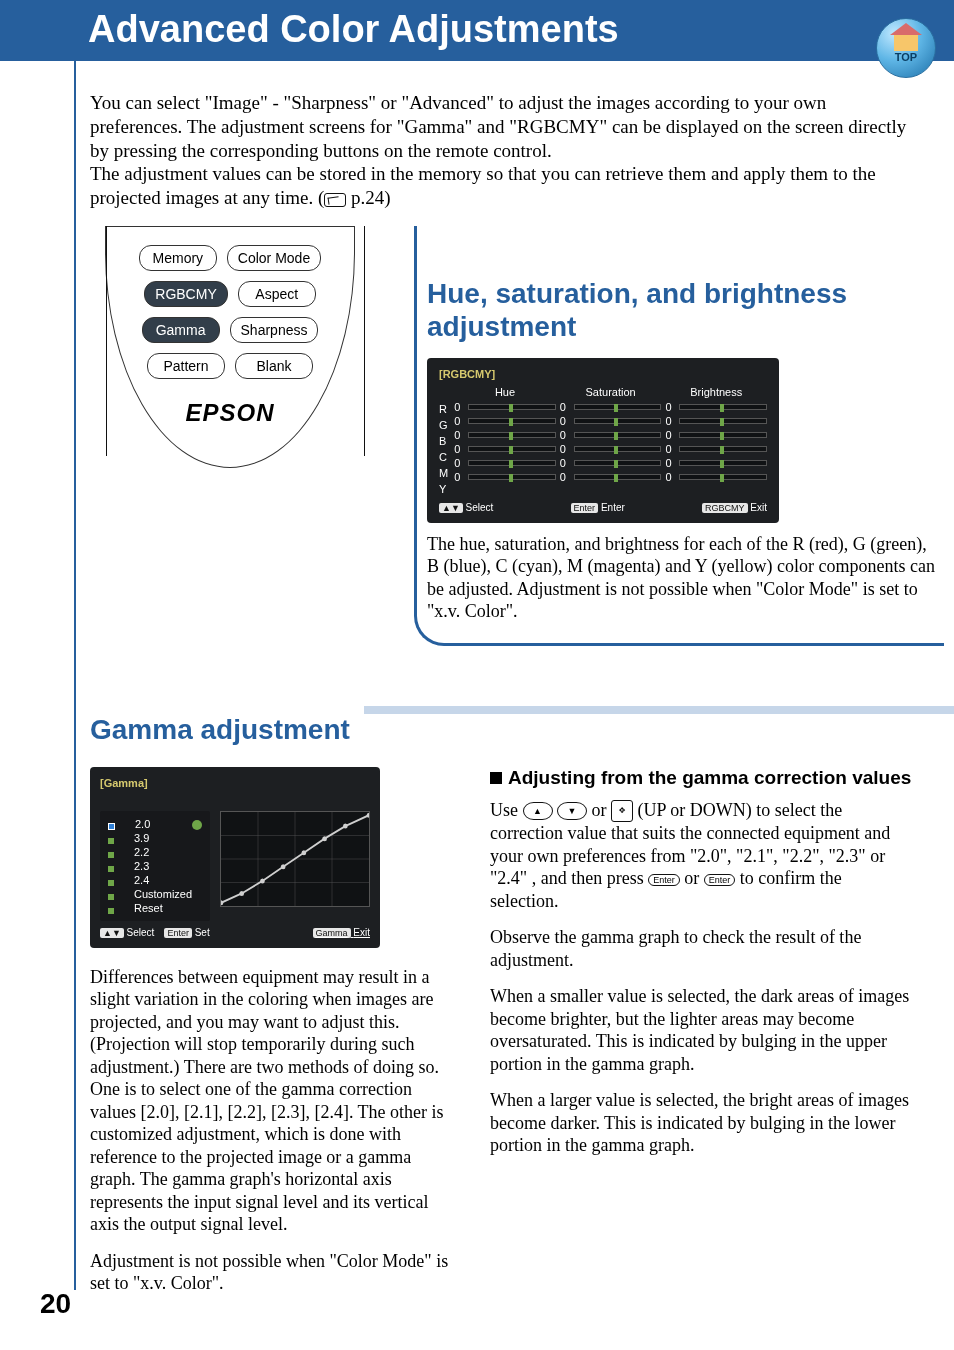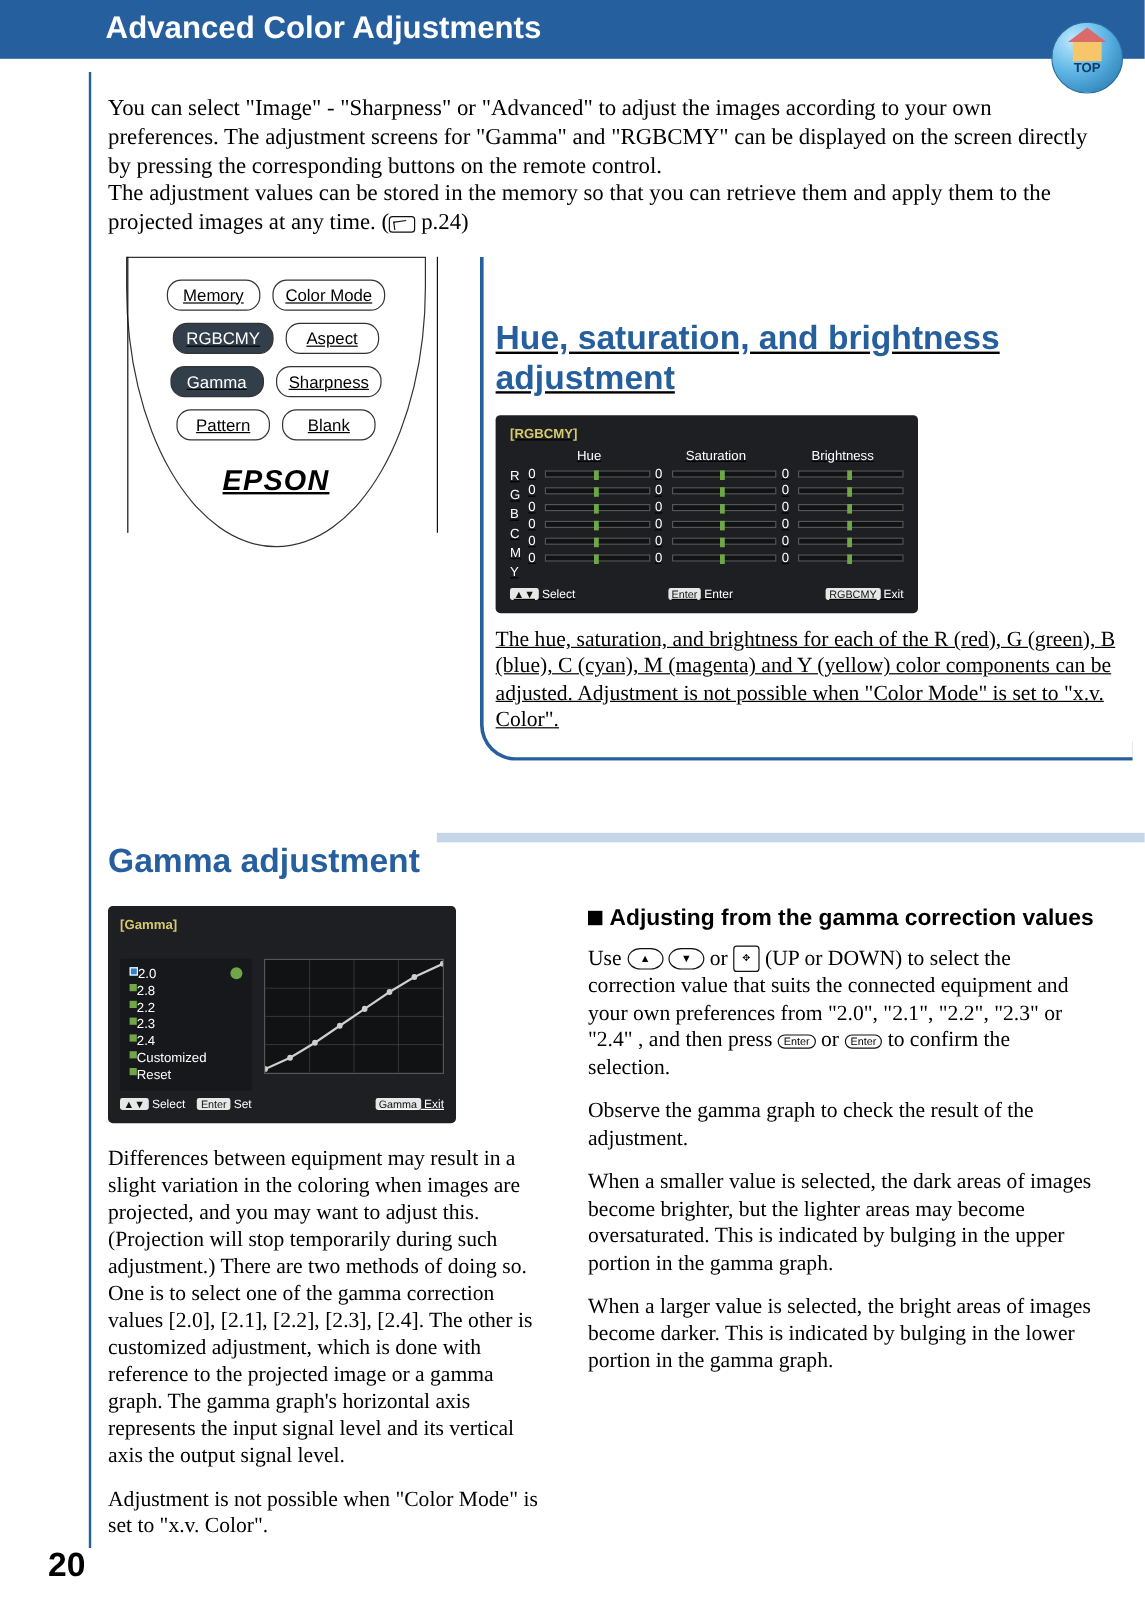--- a/index.html
+++ b/index.html
@@ -8,21 +8,21 @@
     width: 954px;
     height: 1350px;
     background: #fff;
     position: relative;
     color: #000;
   }
   .title-bar {
     background: #265f9d;
     color: #fff;
     padding: 8px 20px 10px 88px;
-    font-size: 26px;
+    font-size: 38px;
     font-weight: bold;
     font-family: Arial, Helvetica, sans-serif;
     position: relative;
   }
   .top-header-area {
     position: relative;
   }
   .top-icon {
     position: absolute;
     right: 18px;
@@ -57,22 +57,21 @@
   .content {
     padding: 30px 40px 30px 90px;
   }
   .intro {
     font-size: 19px;
     line-height: 1.25;
     margin-bottom: 16px;
   }
   .remote-and-hue {
     display: flex;
-    gap: 30px;
-    text-decoration: underline;
+    gap: 44px;
   }
   .remote-col {
     width: 280px;
     position:relative;
   }
   .remote-col:before, .remote-col:after{
     content:"";position:absolute;top:0;width:1px;height:230px;background:#111;
   }
   .remote-col:before{left:16px;}
   .remote-col:after{right:5px;}
@@ -127,21 +126,21 @@
   .gamma-wrap{margin-top:28px;}
   .gamma-head-row{display:flex;align-items:center;}
   .gamma-head-row .section-head{margin-bottom:0;}
   .gamma-head-row .line{flex:1;height:8px;background:#c6d6e9;margin-left:14px;margin-right:-40px;}
   .gamma-cols{display:flex;gap:40px;margin-top:20px;}
   .gamma-left{width:360px;}
   .gamma-osd{background:#1d1f22;border-radius:4px;padding:10px;width:290px;font:11px Arial;color:#fff;margin-bottom:18px;}
   .gamma-osd .osd-title{color:#d6c96e;font-weight:bold;margin-bottom:22px;}
   .gamma-osd .body{display:flex;gap:10px;}
   .gamma-osd ul{list-style:none;background:#17181b;padding:6px 8px;border-radius:2px;width:110px;}
-  .gamma-osd ul li{padding:1px 0;display:flex;align-items:flex-start;gap:0;}
+  .gamma-osd ul li{padding:1px 0;display:flex;align-items:flex-end;gap:20px;}
   .gamma-osd ul li .sq{width:6px;height:6px;background:#6fa648;}
   .gamma-osd ul li.sel{color:#fff;}
   .gamma-osd ul li.sel .sq{background:#2f7fd6;border:1px solid #fff;width:7px;height:7px;}
   .gamma-osd ul li.sel:after{content:"";width:10px;height:10px;border-radius:50%;background:#6fa648;margin-left:auto;}
   .gamma-osd .graph{flex:1;height:96px;border:1px solid #555;background:#101214;position:relative;}
   .gamma-osd .graph svg{width:100%;height:100%;}
   .gamma-osd .foot{display:flex;gap:10px;margin-top:6px;font-size:10px;align-items:center;}
   .gamma-osd .foot .kb{background:#e7e7e7;color:#111;border-radius:2px;padding:0 3px;font-size:9px;}
   .para{font-size:18px;line-height:1.25;margin-bottom:14px;}
 
@@ -355,21 +354,21 @@
         <div class="gamma-osd">
           <div class="osd-title">[Gamma]</div>
           <div class="body">
             <ul>
               <li class="sel">
                   <span class="sq"></span>
                   <span>2.0</span>
                 </li>
               <li>
                   <span class="sq"></span>
-                  <span>2.8</span>
+                  <span>3.9</span>
                 </li>
               <li>
                   <span class="sq"></span>
                   <span>2.2</span>
                 </li>
               <li>
                   <span class="sq"></span>
                   <span>2.3</span>
                 </li>
               <li>

